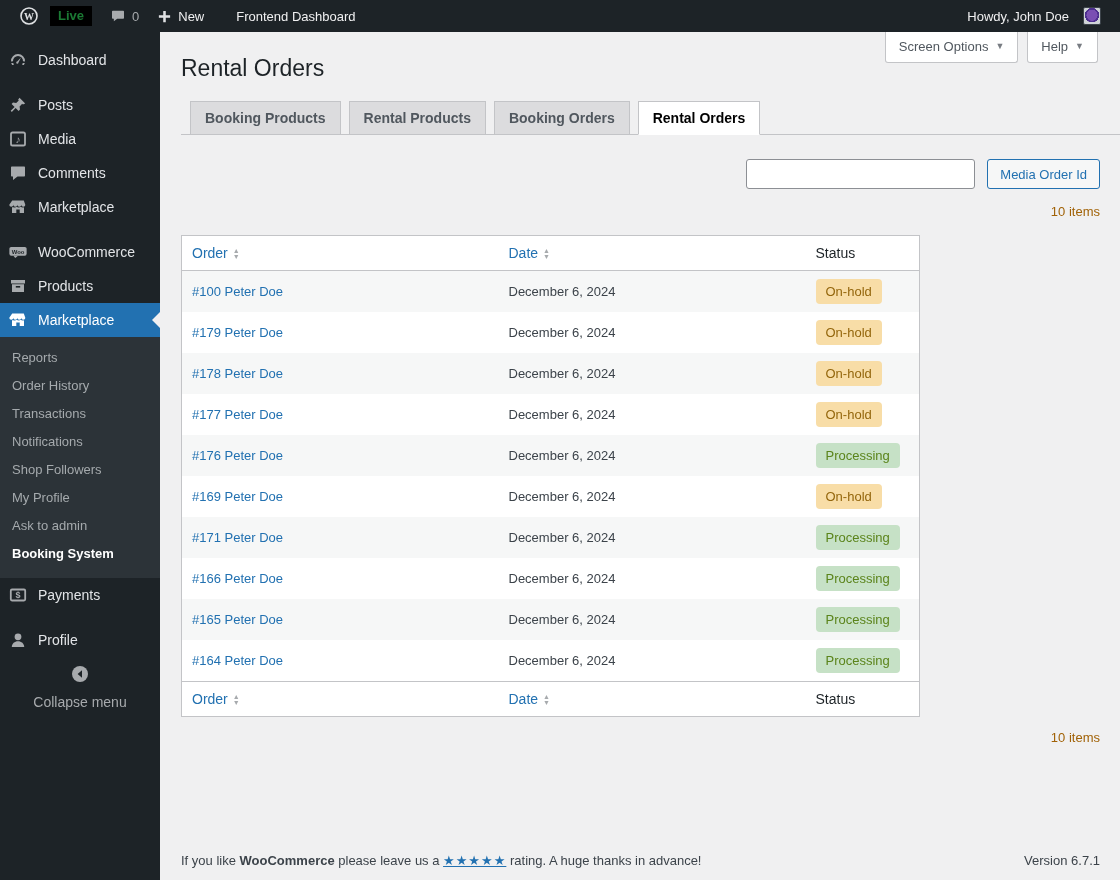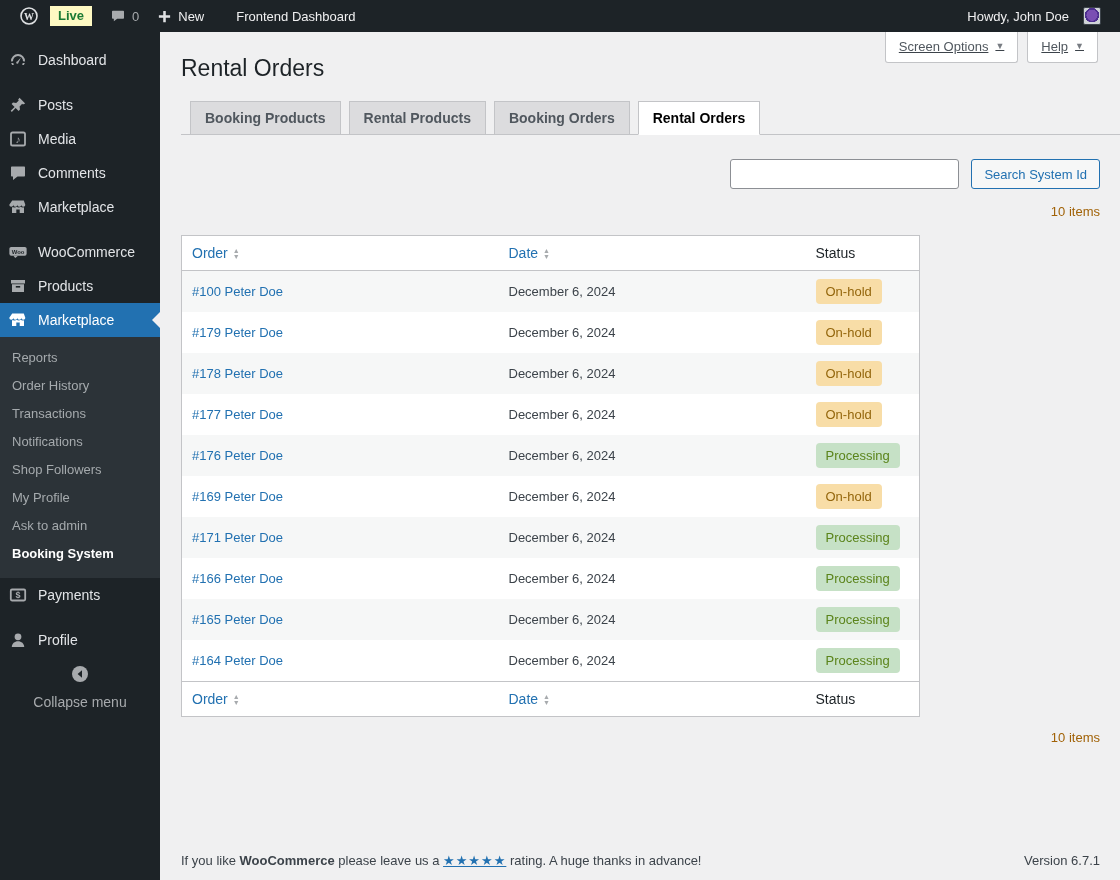--- a/index.html
+++ b/index.html
@@ -8,21 +8,21 @@
 
   .screen { width:1120px; height:880px; display:flex; flex-direction:column; }
 
   
   .adminbar { height:32px; background:#1d2327; color:#f0f0f1; display:flex; align-items:center; justify-content:space-between; flex:0 0 32px; }
   .adminbar .left, .adminbar .right { display:flex; align-items:center; height:100%; }
   .adminbar .left { padding-left:10px; }
   .adminbar .right { padding-right:10px; }
   .ab-item { display:flex; align-items:center; gap:6px; padding:0 9px; height:100%; cursor:pointer; }
   .ab-item svg { display:block; }
-  .live-badge { background:#fef9c3; color:#1b7a34; font-weight:bold; border-radius:0; padding:2px 8px; font-size:13px; line-height:16px; }
+  .live-badge { background:#000000; color:#1b7a34; font-weight:bold; border-radius:0; padding:2px 8px; font-size:13px; line-height:16px; }
   .comment-count { color:#a7aaad; }
   .howdy { padding-right:8px;margin-left:40px; }
   .avatar { width:18px; height:18px; border-radius:2px; background:#cfd3d7;
             background-image:radial-gradient(circle at 50% 45%, #7a4fb3 0 46%, #4d2f8f 47% 60%, #cfd3d7 61%);
             border:1px solid #3c434a; }
 
   
   .below { display:flex; flex:1 1 auto; height:848px; }
 
   
@@ -35,21 +35,21 @@
   .menu-item.active::after { content:""; position:absolute; right:0; top:50%; transform:translateY(-50%);
                              border:8px solid transparent; border-right-color:#f0f0f1; }
   .submenu { background:#2c3338; padding:7px 0 10px 0; }
   .submenu-item { padding:6px 12px; color:#a5aaad; font-size:13px; line-height:16px; cursor:pointer; }
   .submenu-item.current { color:#fff; font-weight:bold; }
   .collapse-item { color:#a7aaad;flex-direction:column; }
 
   
   .content { flex:1 1 auto; background:#f0f0f1; position:relative; padding:0 20px 0 21px; }
 
-  .screen-meta { position:absolute; top:0; right:22px; display:flex; gap:9px;text-decoration:underline; }
+  .screen-meta { position:absolute; top:0; right:22px; display:flex; gap:9px; }
   .meta-btn { background:#fff; border:1px solid #c3c4c7; border-top:none; border-radius:0 0 3px 3px;
               color:#50575e; font-size:13px; padding:7px 13px 8px; display:flex; align-items:center; gap:7px; cursor:pointer;
               font-family:inherit; }
   .meta-btn .caret { font-size:9px; color:#787c82; line-height:1; }
 
   .page-title { font-size:23px; font-weight:400; color:#1d2327; padding-top:22px; line-height:29px; }
 
   .tabs { margin-top:17px; margin-right:-20px; border-bottom:1px solid #c3c4c7; padding-left:9px; display:flex; }
   .nav-tab { background:#dcdcde; border:1px solid #c3c4c7; border-bottom:none; margin-right:8px; margin-bottom:0;
              padding:8px 14px; font-size:14px; font-weight:bold; color:#50575e; cursor:pointer; line-height:16px;
@@ -266,21 +266,21 @@
 
       <nav class="tabs" id="tabbar">
           <a class="nav-tab">Booking Products</a>
           <a class="nav-tab">Rental Products</a>
           <a class="nav-tab">Booking Orders</a>
           <a class="nav-tab active">Rental Orders</a>
         </nav>
 
       <div class="search-row">
         <input class="search-input" type="text" value="" style="">
-        <button class="search-btn">Search System Id</button>
+        <button class="search-btn">Media Order Id</button>
       </div>
 
       <div class="item-count top">10 items</div>
 
       <table class="orders">
         <colgroup>
             <col style="width:317px">
             <col style="width:307px">
             <col>
           </colgroup>

